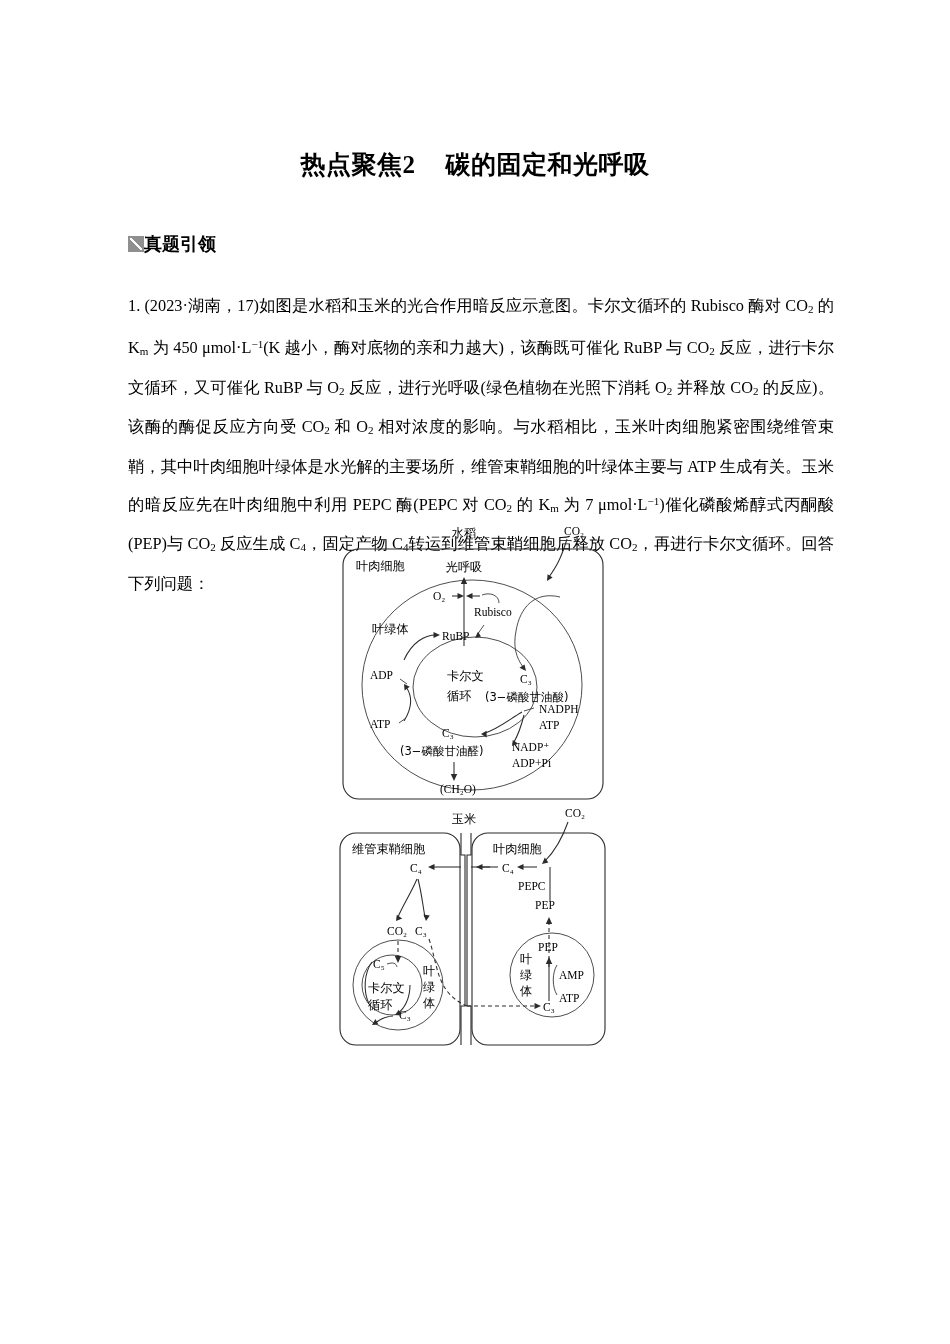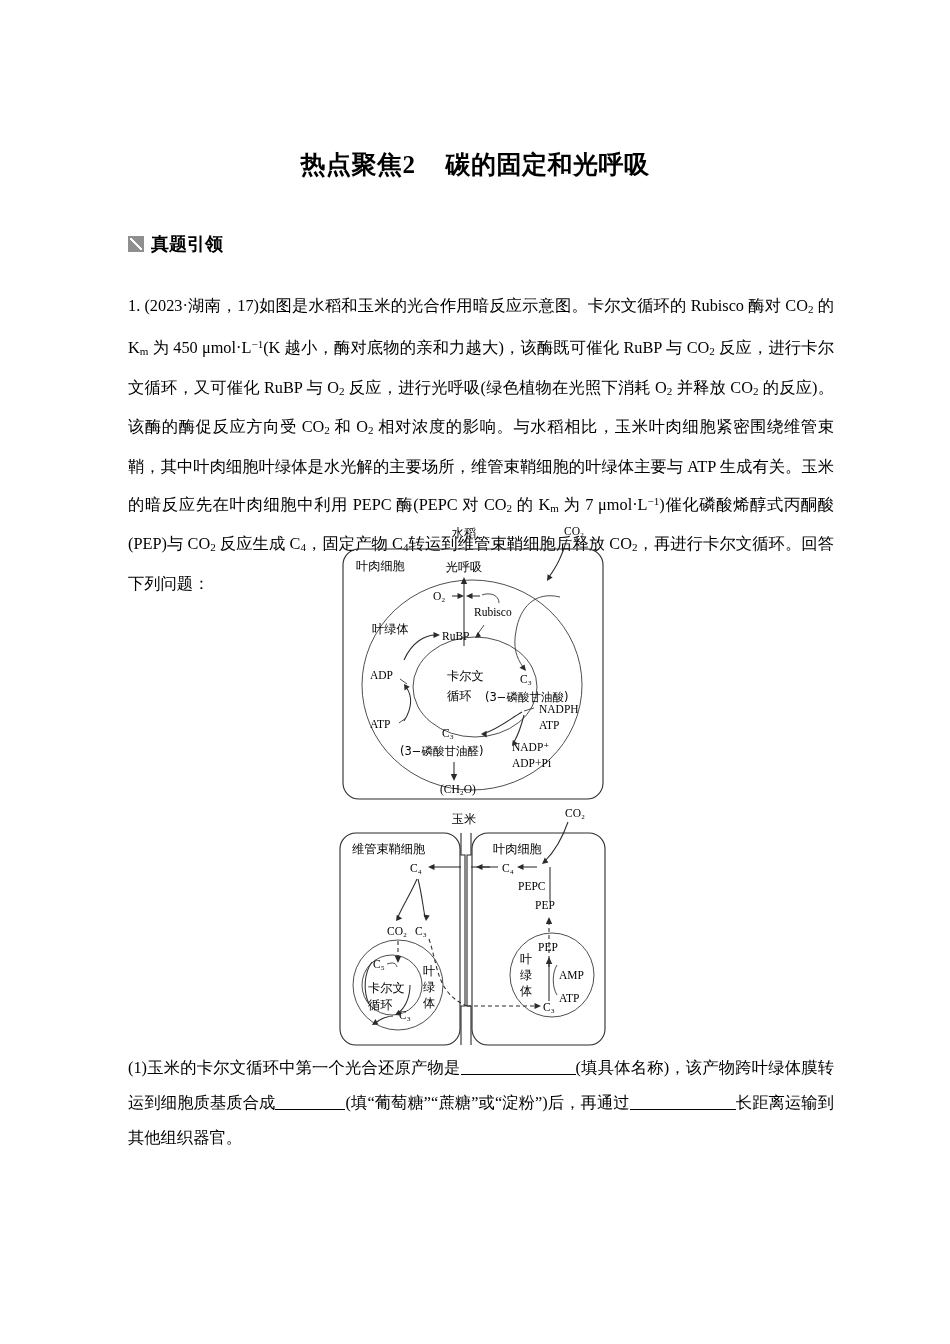--- a/index.html
+++ b/index.html
@@ -21,21 +21,21 @@
     font-weight:bold;
     font-size:25px;
     letter-spacing:.5px;
   }
   .title .num{font-family:"Liberation Serif",serif;font-weight:bold;}
   .title .gap{display:inline-block;width:30px;}
 
   
   .sec-head{
     position:absolute; left:128px; top:232px;
-    display:flex; align-items:center; gap:7px;
+    display:flex; align-items:center; 
   }
   .sec-icon{
     width:16px;height:16px;display:inline-block;position:relative;
     background:#8f8f8f;
   }
   .sec-icon:after{
     content:"";position:absolute;left:2px;top:2px;width:12px;height:12px;
     background:
       linear-gradient(to top right, transparent 0%, transparent 44%, #ffffff 44%, #ffffff 56%, transparent 56%, transparent 100%);
   }
@@ -234,18 +234,15 @@
       <text class="lbl" x="229" y="487">ATP</text>
       <text class="lbl" x="213" y="496">C₃</text>
 
       <path class="arr" d="M219,486 L219,446"></path>
       <path d="M219,442 l-3.2,7 l6.4,0 z" fill="#2b2b2b"></path>
       <path class="thin" d="M227,450 C222,458 222,472 227,480"></path>
 
     </svg>
   </div>
 
-  <div class="para" id="q1">
-    <span>(1)</span><span>玉米的卡尔文循环中第一个光合还原产物是</span><span class="u u12"></span><span>(填具体名称)，该产物跨叶绿体膜转运到细胞质基质合成</span><span class="u u8"></span><span>(填“葡萄糖”“蔗糖”或“淀粉”)后，再通过</span><span class="u u-tail"></span><span class="u u10"></span><span>长距离运输到其他组织器官。</span>
-  </div>
 
 
 </div>
 
 </body></html>

